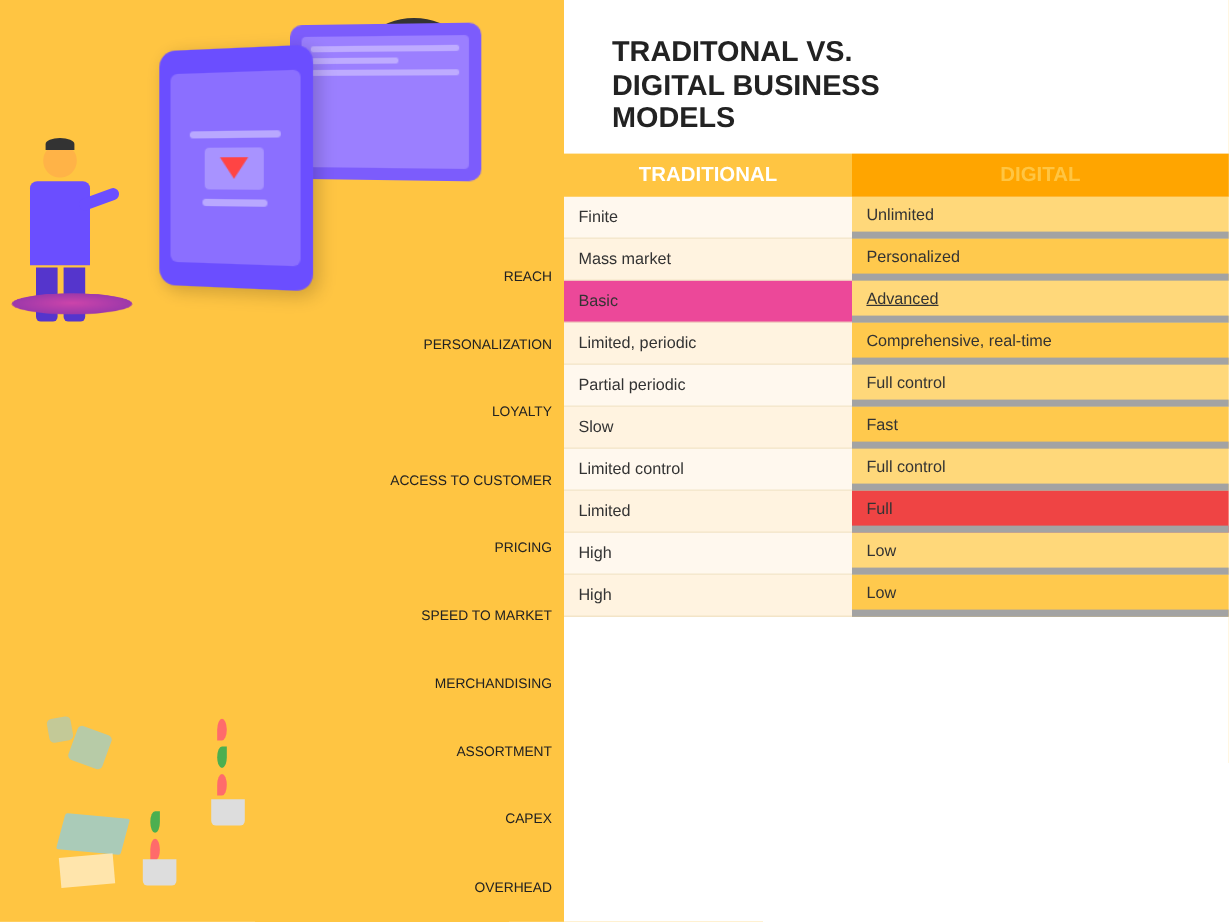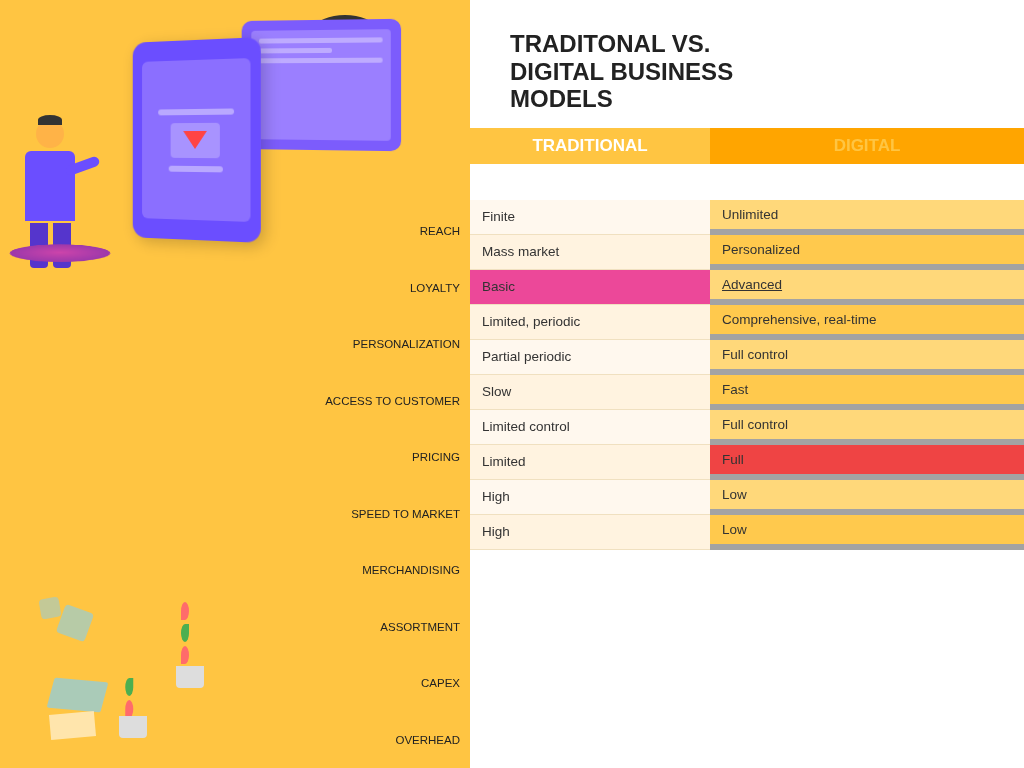--- a/index.html
+++ b/index.html
@@ -66,21 +66,20 @@
       font-weight: 800;
       color: #FFC542;
       background: #FFA500;
       padding: 8px 0;
     }
 
     
     .table-area {
       flex: 1;
       overflow: hidden;
-      margin-top: 36px;
     }
 
     .table-row-container {
       display: flex;
     }
 
     .trad-cell {
       width: 240px;
       padding: 7px 12px;
       font-size: 13.5px;
@@ -452,24 +451,24 @@
         <div class="platform"></div>
       </div>
 
     </div>
 
     <div class="row-labels" id="row-labels-container" style="top: 203px; height: 565px;">
     <div class="row-label" style="height: 56.5px;">
           <span>REACH</span>
         </div>
         <div class="row-label" style="height: 56.5px;">
+          <span>PERSONALIZATION</span>
+        </div>
+        <div class="row-label" style="height: 56.5px;">
           <span>LOYALTY</span>
-        </div>
-        <div class="row-label" style="height: 56.5px;">
-          <span>PERSONALIZATION</span>
         </div>
         <div class="row-label" style="height: 56.5px;">
           <span>ACCESS TO CUSTOMER</span>
         </div>
         <div class="row-label" style="height: 56.5px;">
           <span>PRICING</span>
         </div>
         <div class="row-label" style="height: 56.5px;">
           <span>SPEED TO MARKET</span>
         </div>

